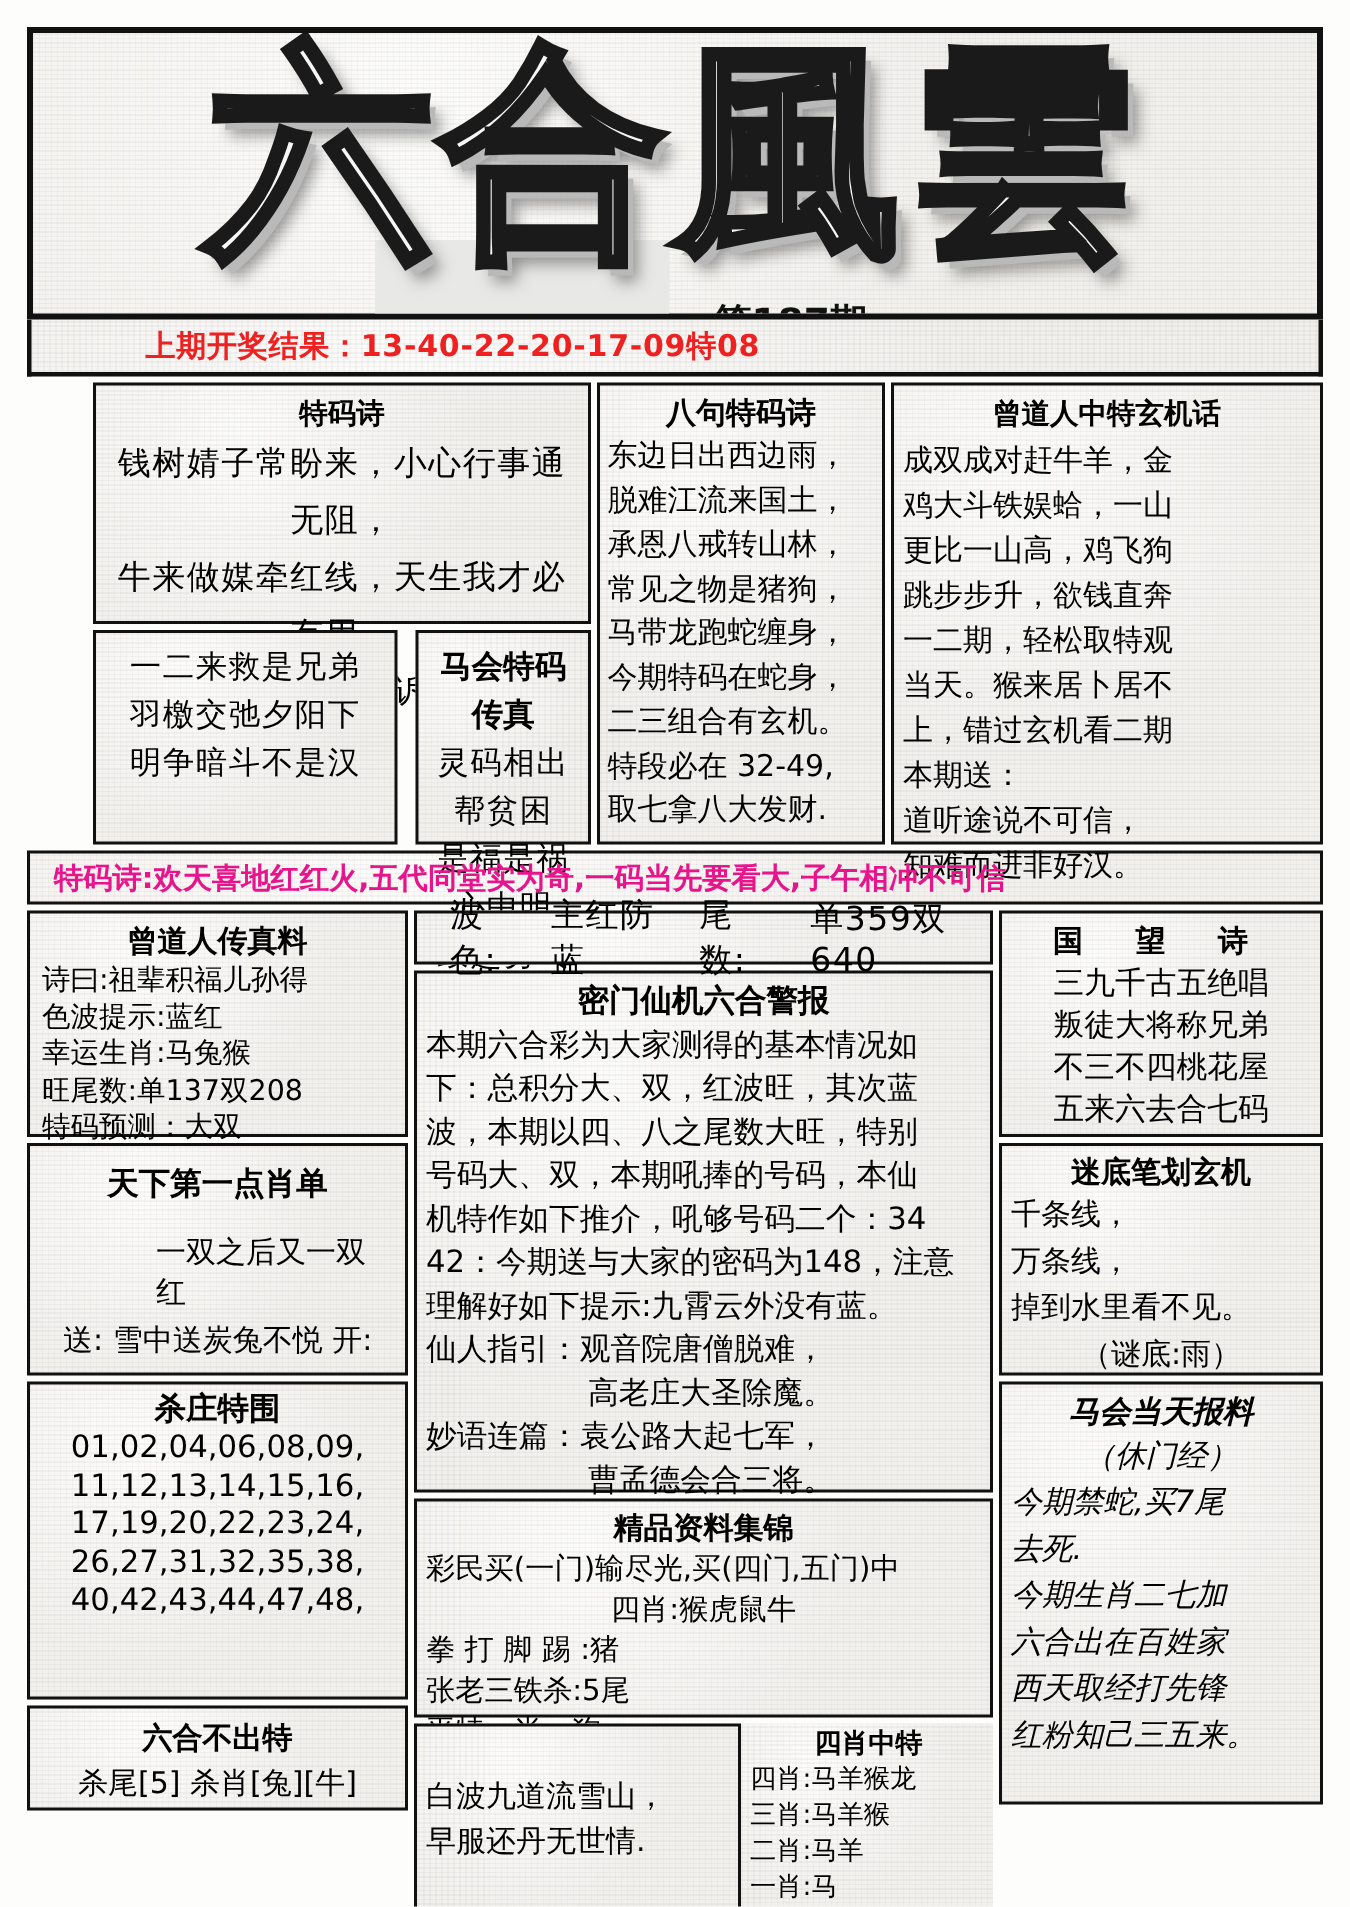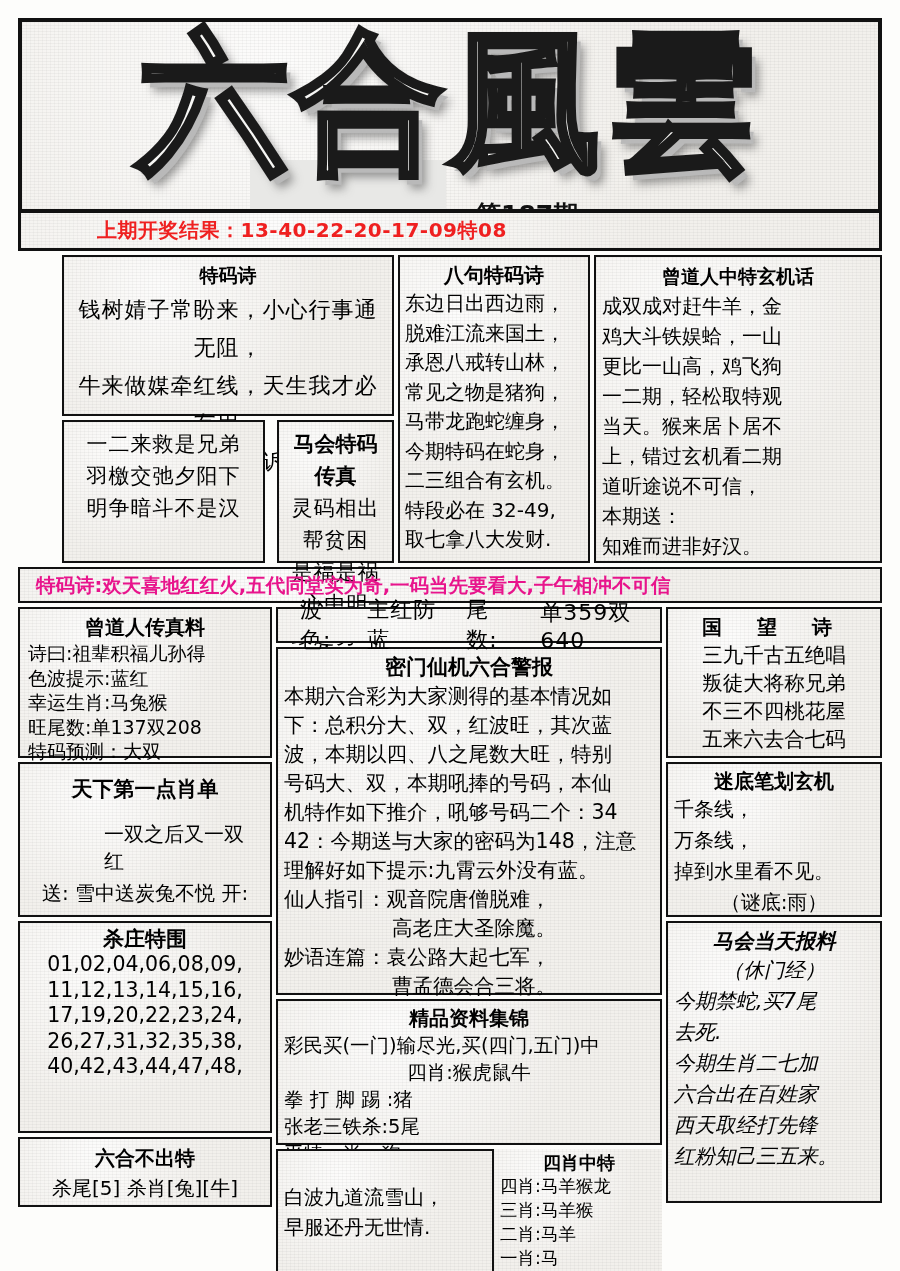--- a/index.html
+++ b/index.html
@@ -255,25 +255,26 @@
       <p>二三组合有玄机。</p>
       <p>特段必在 32-49,</p>
       <p>取七拿八大发财.</p>
     </div>
 
     <div class="topright bx tex zeng">
       <div class="hd">曾道人中特玄机话</div>
       <p>成双成对赶牛羊，金</p>
       <p>鸡大斗铁娱蛤，一山</p>
       <p>更比一山高，鸡飞狗</p>
+      <p>跳步步升，欲钱直奔</p>
       <p>一二期，轻松取特观</p>
       <p>当天。猴来居卜居不</p>
       <p>上，错过玄机看二期</p>
+      <p>本期送：</p>
       <p>道听途说不可信，</p>
-      <p>本期送：</p>
       <p>知难而进非好汉。</p>
     </div>
 
   </div>
 
   <div class="bx tex magenta">
     <span>特码诗:欢天喜地红红火,五代同堂实为奇,一码当先要看大,子午相冲不可信</span>
   </div>
 
   <div class="main">

